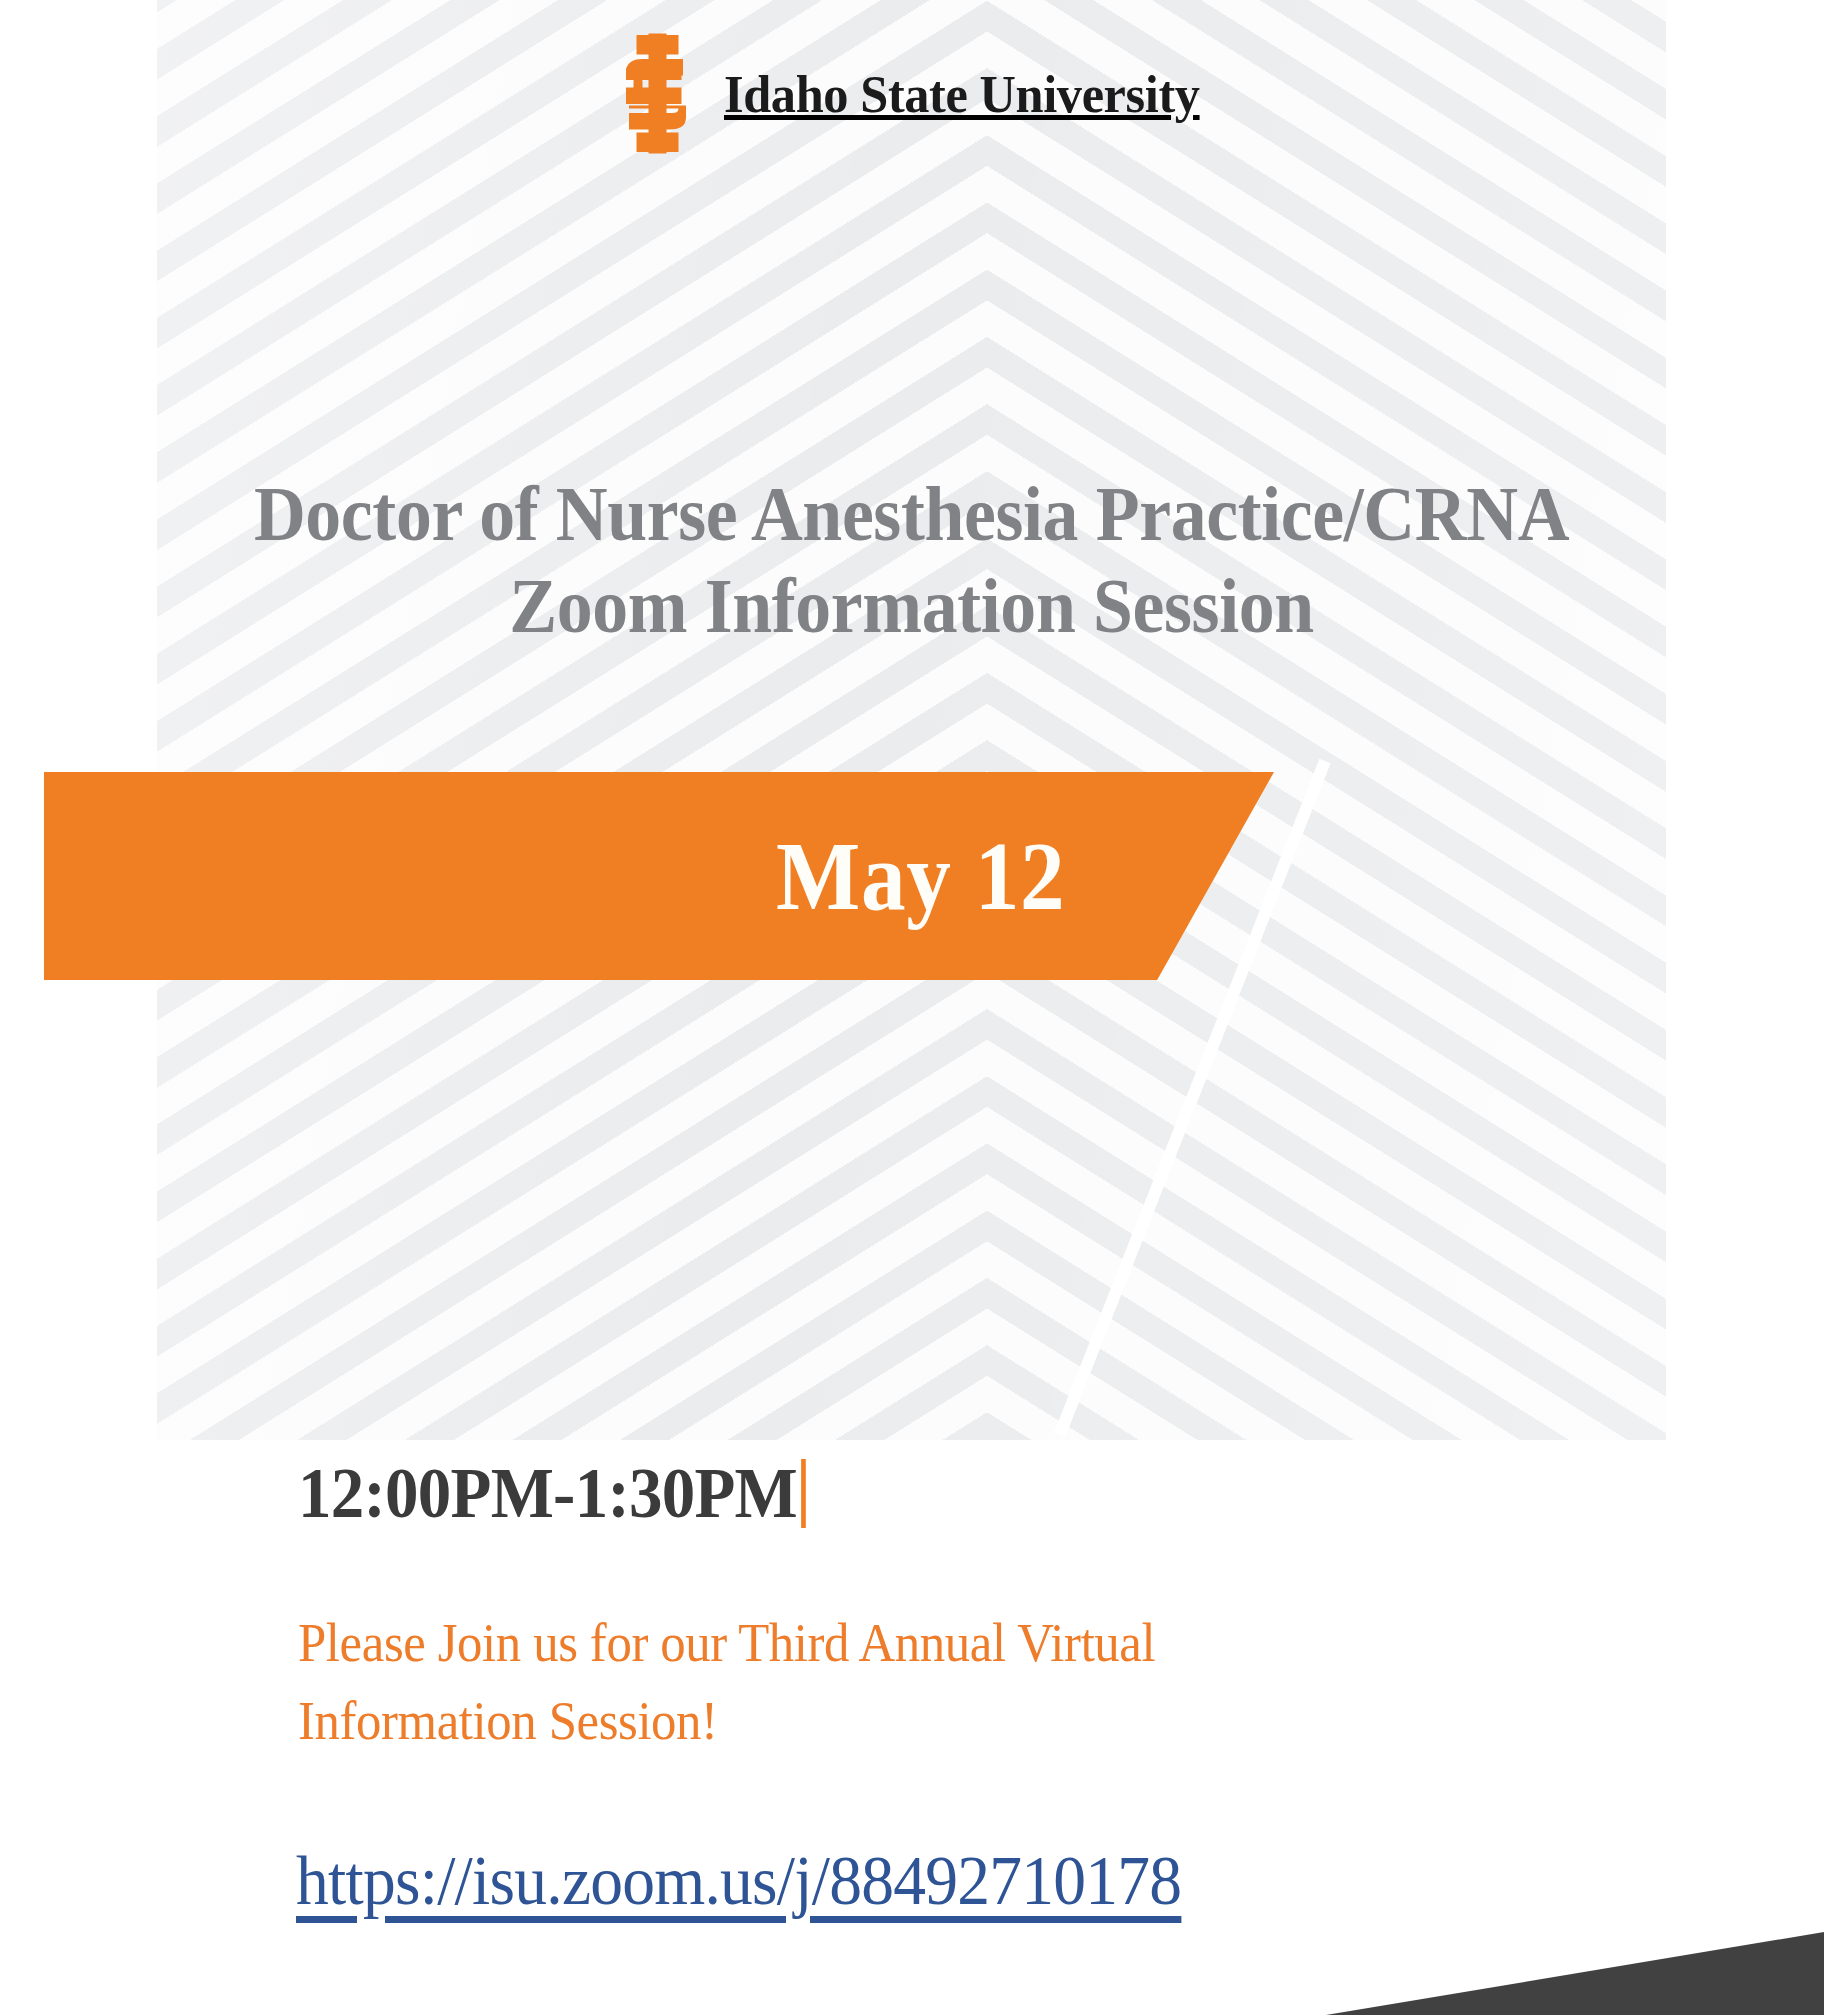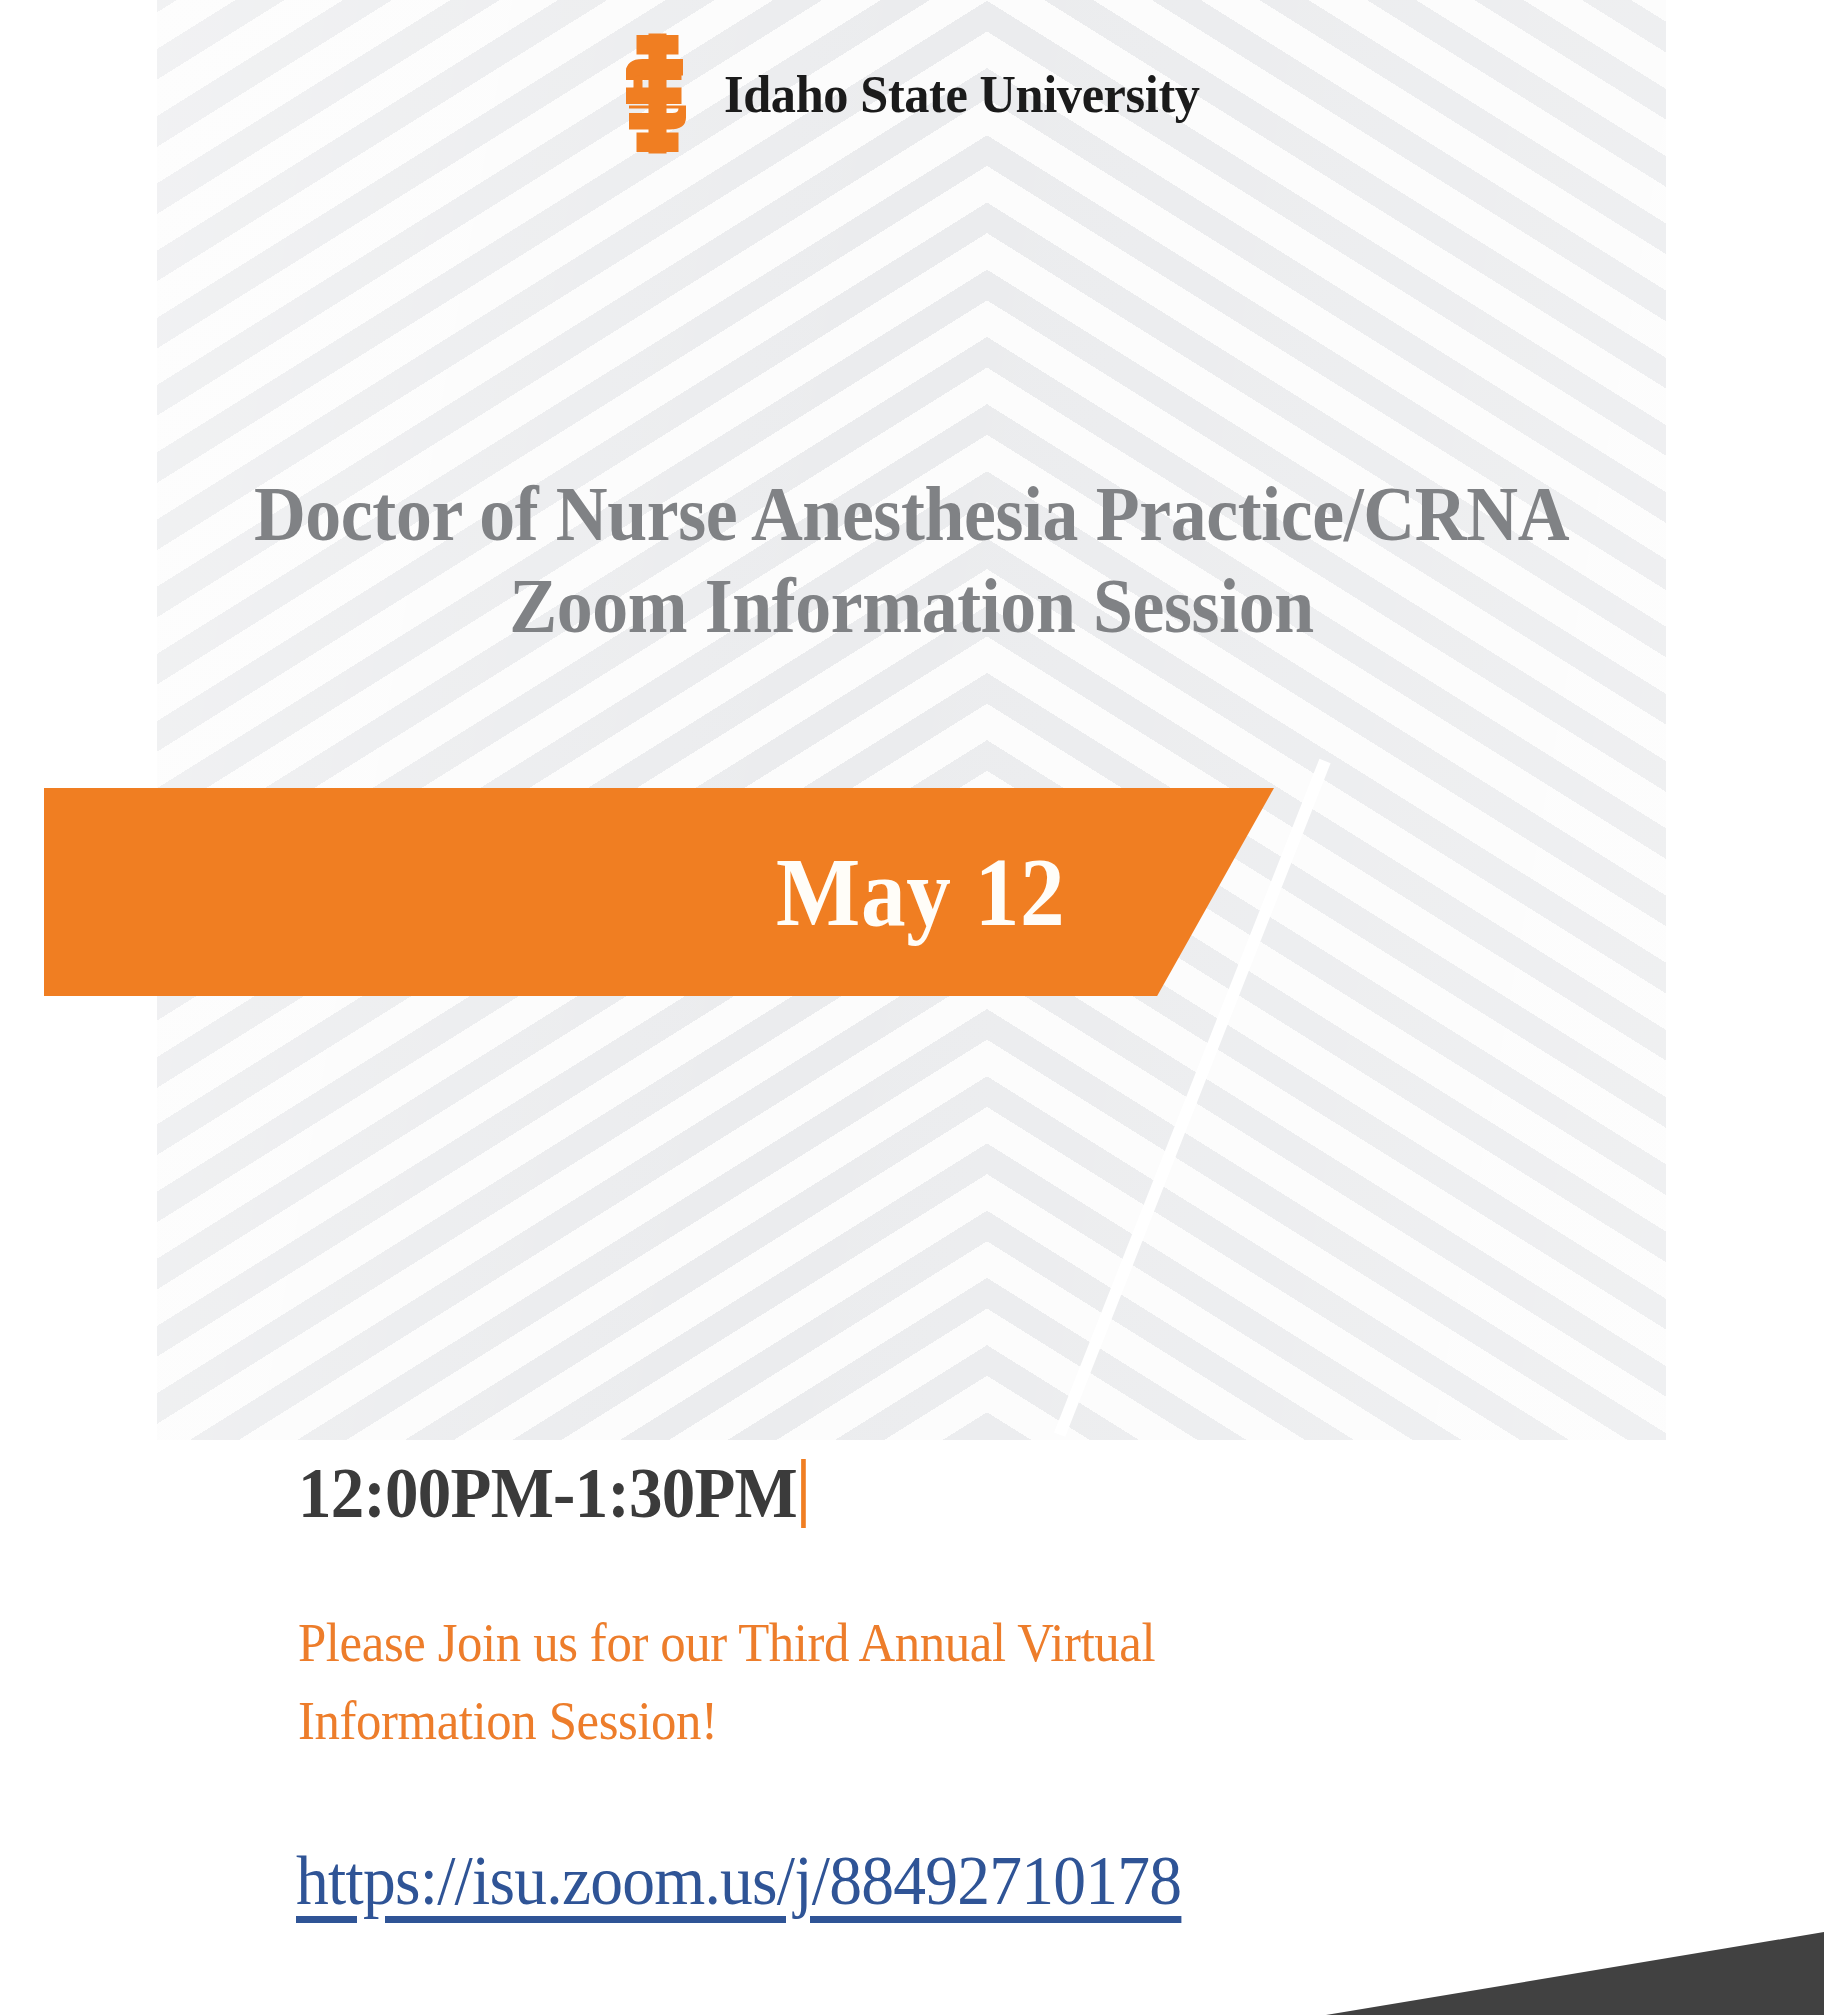--- a/index.html
+++ b/index.html
@@ -66,20 +66,21 @@
   }
 
   
   .logo-lockup {
     position: absolute;
     left: 620px;
     top: 33px;
     display: flex;
     align-items: center;
     gap: 32px;
+    text-decoration: underline;
   }
   .logo-mark {
     width: 72px;
     height: 121px;
     flex: 0 0 auto;
     display: block;
   }
   .logo-wordmark {
     font-family: "Liberation Serif", "DejaVu Serif", serif;
     font-weight: bold;
@@ -105,21 +106,21 @@
     line-height: 1.18;
     transform: scaleX(0.92);
     transform-origin: center top;
     letter-spacing: -0.4px;
   }
 
   
   .date-banner {
     position: absolute;
     left: 44px;
-    top: 788px;
+    top: 772px;
     width: 1230px;
     height: 208px;
     background-color: #f07e22;
     clip-path: polygon(0 0, 100% 0, 90.5% 100%, 0 100%);
     display: flex;
     align-items: center;
   }
   .date-banner-text {
     color: #fffdf8;
     font-family: "Liberation Serif", "DejaVu Serif", serif;

